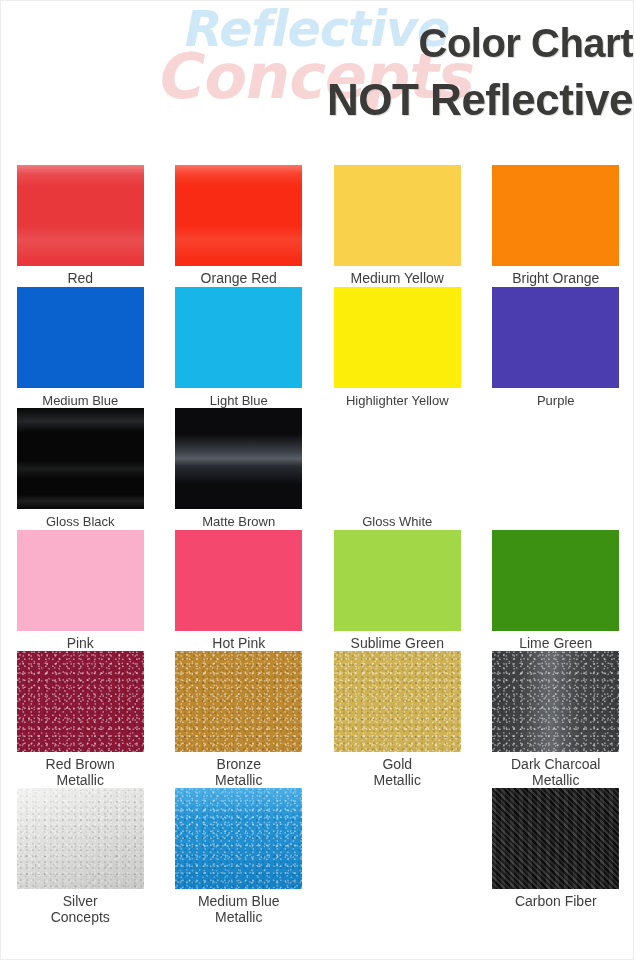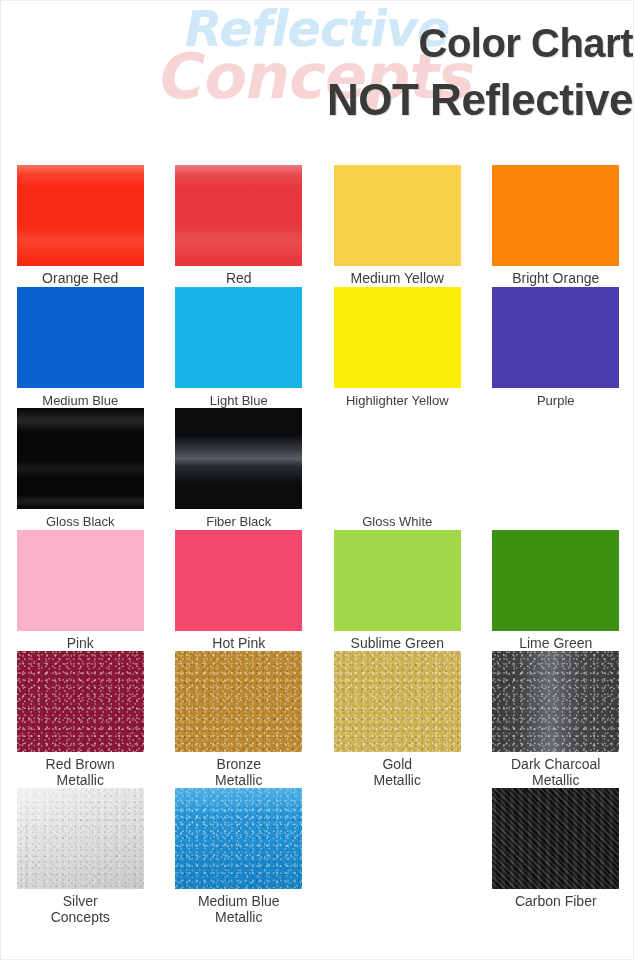--- a/index.html
+++ b/index.html
@@ -251,28 +251,28 @@
     </div>
     <div class="titles">
       <div class="title-line title-1">Color Chart</div>
       <div class="title-line title-2">NOT Reflective</div>
     </div>
   </div>
 
   <div class="grid">
       <div class="row">
         <div class="cell">
+          <div class="swatch gloss" style="background-color: rgb(232, 56, 60);"></div>
+          <div class="label big">Red</div>
+        </div>
+        <div class="cell">
           <div class="swatch gloss" style="background-color: rgb(249, 43, 20);"></div>
           <div class="label big">Orange Red</div>
         </div>
         <div class="cell">
-          <div class="swatch gloss" style="background-color: rgb(232, 56, 60);"></div>
-          <div class="label big">Red</div>
-        </div>
-        <div class="cell">
           <div class="swatch " style="background-color: rgb(250, 209, 75);"></div>
           <div class="label big">Medium Yellow</div>
         </div>
         <div class="cell">
           <div class="swatch " style="background-color: rgb(249, 132, 7);"></div>
           <div class="label big">Bright Orange</div>
         </div>
       </div>
       <div class="row">
         <div class="cell">
@@ -292,21 +292,21 @@
           <div class="label med">Purple</div>
         </div>
       </div>
       <div class="row">
         <div class="cell">
           <div class="swatch blackchip" style="background-color: rgb(7, 7, 7);"></div>
           <div class="label med">Gloss Black</div>
         </div>
         <div class="cell">
           <div class="swatch matteblack" style="background-color: rgb(11, 11, 13);"></div>
-          <div class="label med">Fiber Black</div>
+          <div class="label med">Matte Brown</div>
         </div>
         <div class="cell">
           <div class="swatch white-chip" style="background-color: rgb(255, 255, 255);"></div>
           <div class="label med">Gloss White</div>
         </div>
         <div class="cell empty">
           <div class="swatch "></div>
           <div class="label med"></div>
         </div>
       </div>

